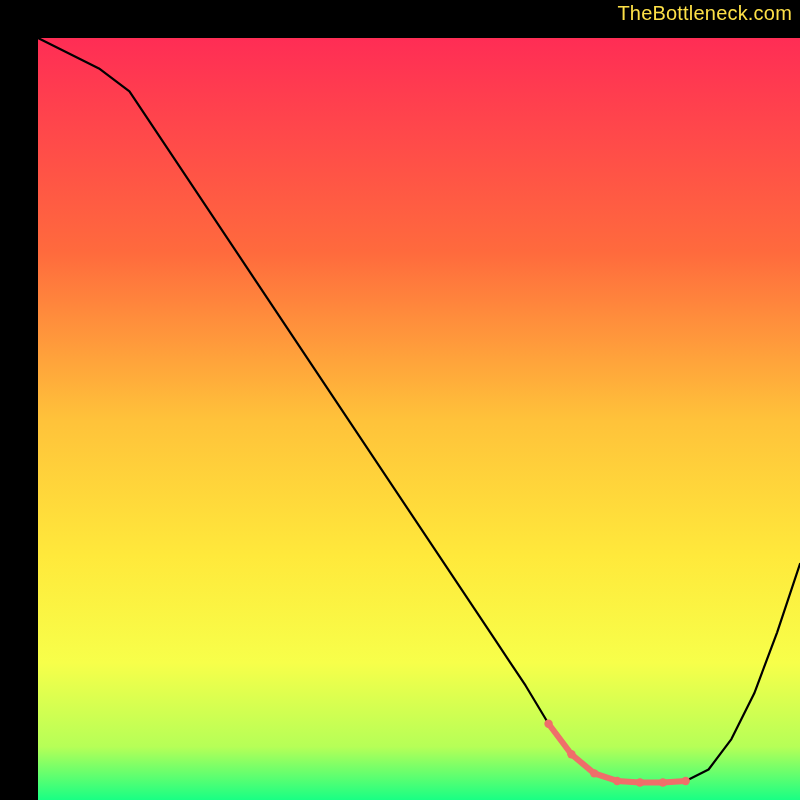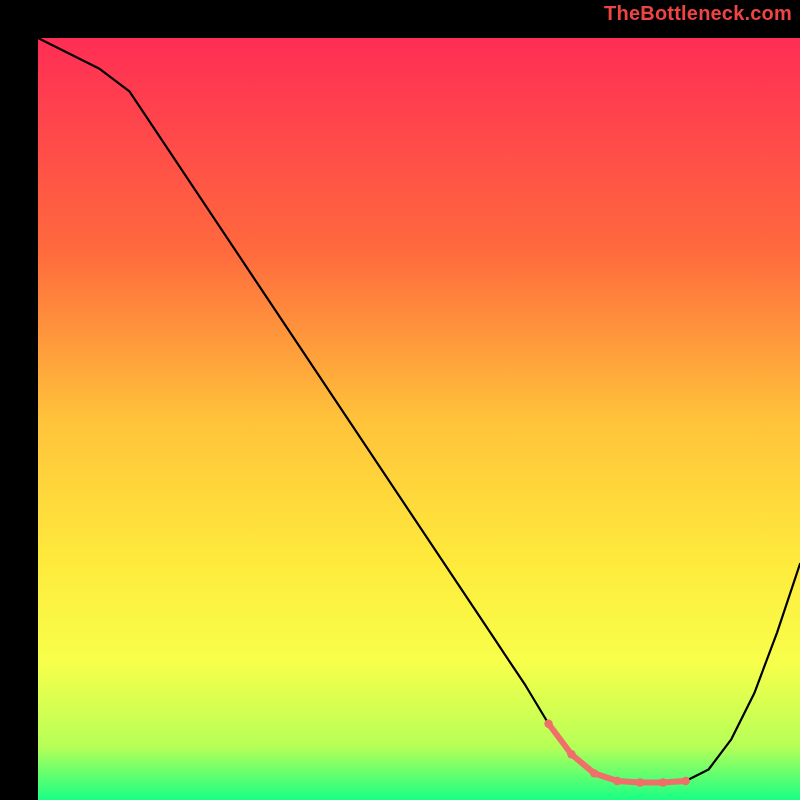--- a/index.html
+++ b/index.html
@@ -24,22 +24,22 @@
     left: 19px;
     top: 19px;
     width: 762px;
     height: 762px;
   }
   .watermark {
     position: absolute;
     top: 2px;
     right: 8px;
     font-size: 20px;
-    font-weight: 700;
-    color: #ef4444;
+    font-weight: 400;
+    color: #fde047;
     letter-spacing: 0.2px;
     user-select: none;
   }
 </style>
 </head>
 <body>
 
 <div class="frame">
   <svg class="plot" viewBox="0 0 762 762" preserveAspectRatio="none">
     <defs>

